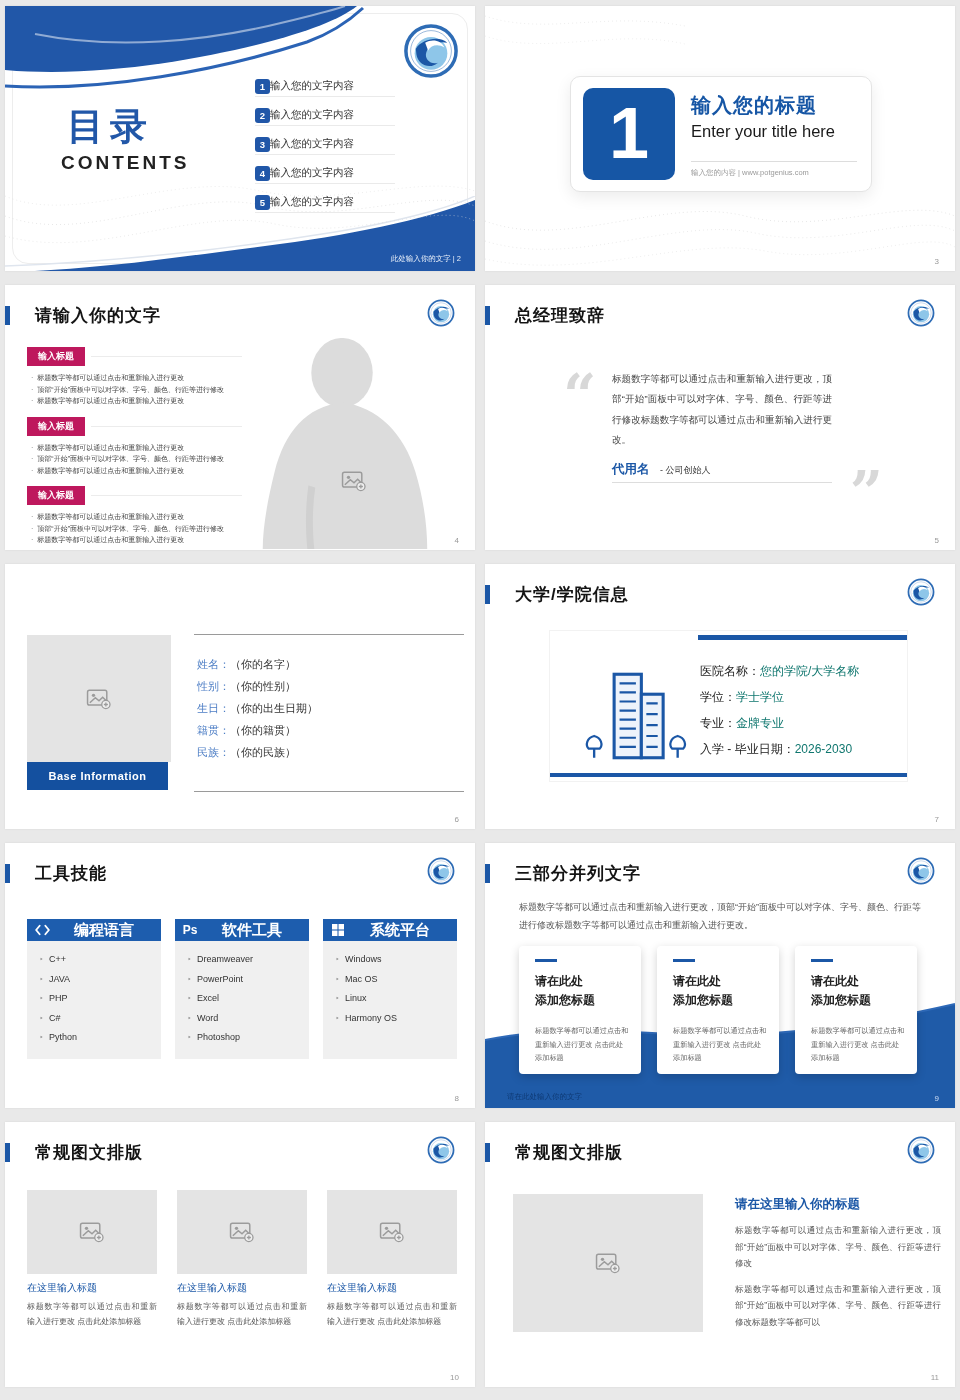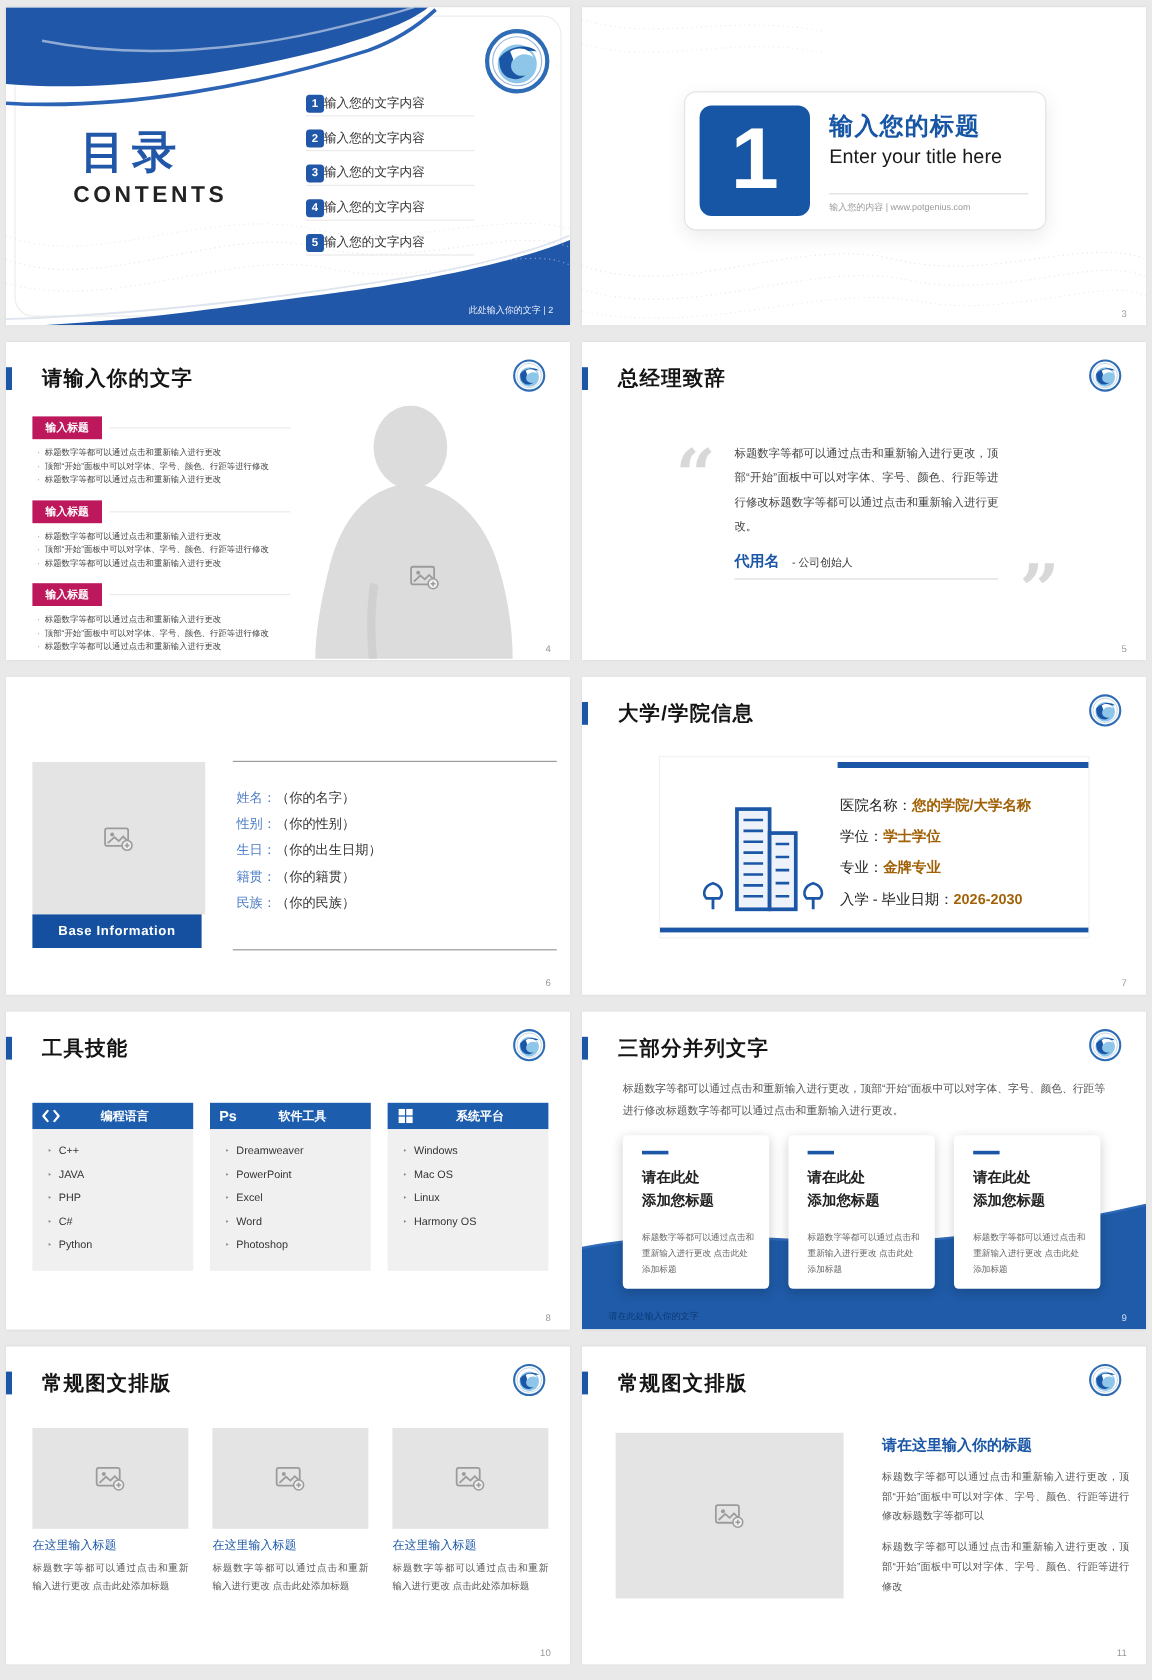--- a/index.html
+++ b/index.html
@@ -62,27 +62,27 @@
   .bi-colon{color:#4d7ec5;}
   .bi-value{color:#333;}
   
   .uni-card{position:absolute;left:64px;top:66px;width:357px;height:150px;border:1px solid #f2f2f2;}
   .uni-topbar{position:absolute;left:148px;top:4px;right:0;height:5px;background:#1b57a6;}
   .uni-botbar{position:absolute;left:0;bottom:4px;width:100%;height:4px;background:#1b57a6;}
   .uni-bld{position:absolute;left:26px;top:34px;width:118px;height:102px;}
   .uni-fields{position:absolute;left:150px;top:32px;}
   .uni-row{height:26px;font-size:12px;}
   .uni-label{color:#222;}
-  .uni-value{color:#a16207;font-weight:700;}
+  .uni-value{color:#0f766e;font-weight:400;}
   
   .sk-cols{position:absolute;left:22px;top:76px;display:flex;gap:14px;}
   .sk-col{width:134px;}
   .sk-head{height:22px;background:#1d5dae;display:flex;align-items:center;}
   .sk-ico{width:30px;display:flex;justify-content:center;}
-  .sk-title{flex:1;text-align:center;color:#fff;font-size:10px;font-weight:700;padding-right:10px;}
+  .sk-title{flex:1;text-align:center;color:#fff;font-size:15px;font-weight:700;padding-right:10px;}
   .sk-body{height:118px;background:#f0f0f0;padding:12px 0 0 13px;box-sizing:border-box;}
   .sk-body ul{list-style:none;margin:0;padding:0;}
   .sk-body li{font-size:9px;color:#333;margin-bottom:8.5px;}
   .sk-body li::before{content:"‣";color:#888;font-size:8px;margin-right:6px;}
   .ps-txt{color:#fff;font-weight:700;font-size:12px;}
   
   .tc-intro{position:absolute;left:34px;top:56px;width:402px;font-size:9px;color:#555;line-height:1.95;text-align:justify;}
   .tc-wave{position:absolute;left:0;bottom:0;width:470px;height:110px;}
   .tc-cards{position:absolute;left:34px;top:103px;display:flex;gap:16px;}
   .tc-card{width:122px;height:128px;background:#fff;border-radius:4px;box-shadow:0 3px 10px rgba(0,0,0,.18);padding:13px 8px 0 16px;box-sizing:border-box;}
@@ -523,19 +523,19 @@
             <rect x="1.5" y="2.5" width="21" height="16" rx="2" fill="none" stroke="#9b9b9b" stroke-width="1.6"></rect>
             <circle cx="8" cy="8" r="1.8" fill="#9b9b9b"></circle>
             <path d="M4 16 L10 10.5 L14 14 L18 10 L22.5 14.5" fill="none" stroke="#9b9b9b" stroke-width="1.6"></path>
             <circle cx="21.5" cy="18" r="4.5" fill="#efefef" stroke="#9b9b9b" stroke-width="1.4"></circle>
             <path d="M21.5 15.8 V20.2 M19.3 18 H23.7" stroke="#9b9b9b" stroke-width="1.4"></path>
           </svg>
         </span>
       </div>
     <div class="it-right">
       <div class="it-h">请在这里输入你的标题</div>
+      <div class="it-p">标题数字等都可以通过点击和重新输入进行更改，顶部“开始”面板中可以对字体、字号、颜色、行距等进行修改</div>
       <div class="it-p">标题数字等都可以通过点击和重新输入进行更改，顶部“开始”面板中可以对字体、字号、颜色、行距等进行修改标题数字等都可以</div>
-      <div class="it-p">标题数字等都可以通过点击和重新输入进行更改，顶部“开始”面板中可以对字体、字号、颜色、行距等进行修改</div>
     </div>
     <div class="pg">11</div>
   </div>
 
 </div>
 
 </body></html>

